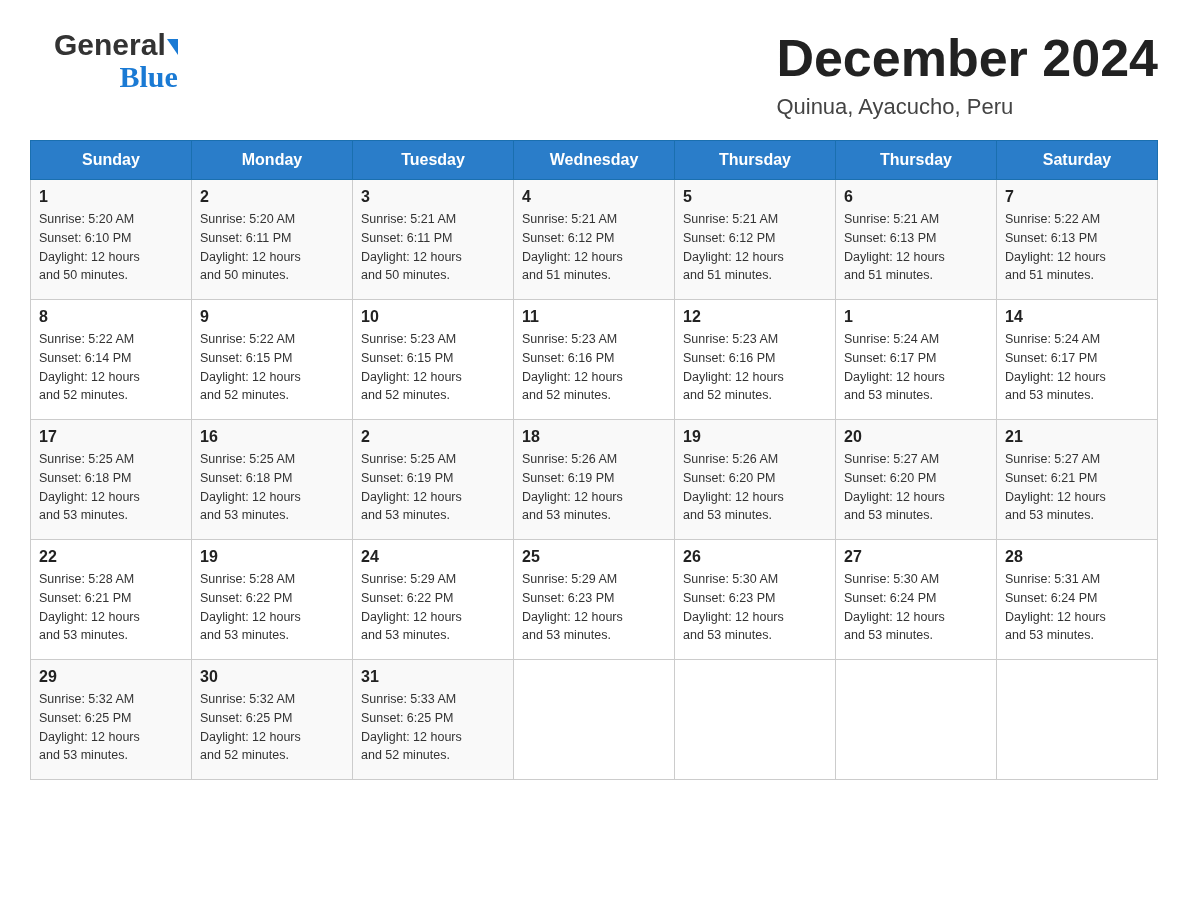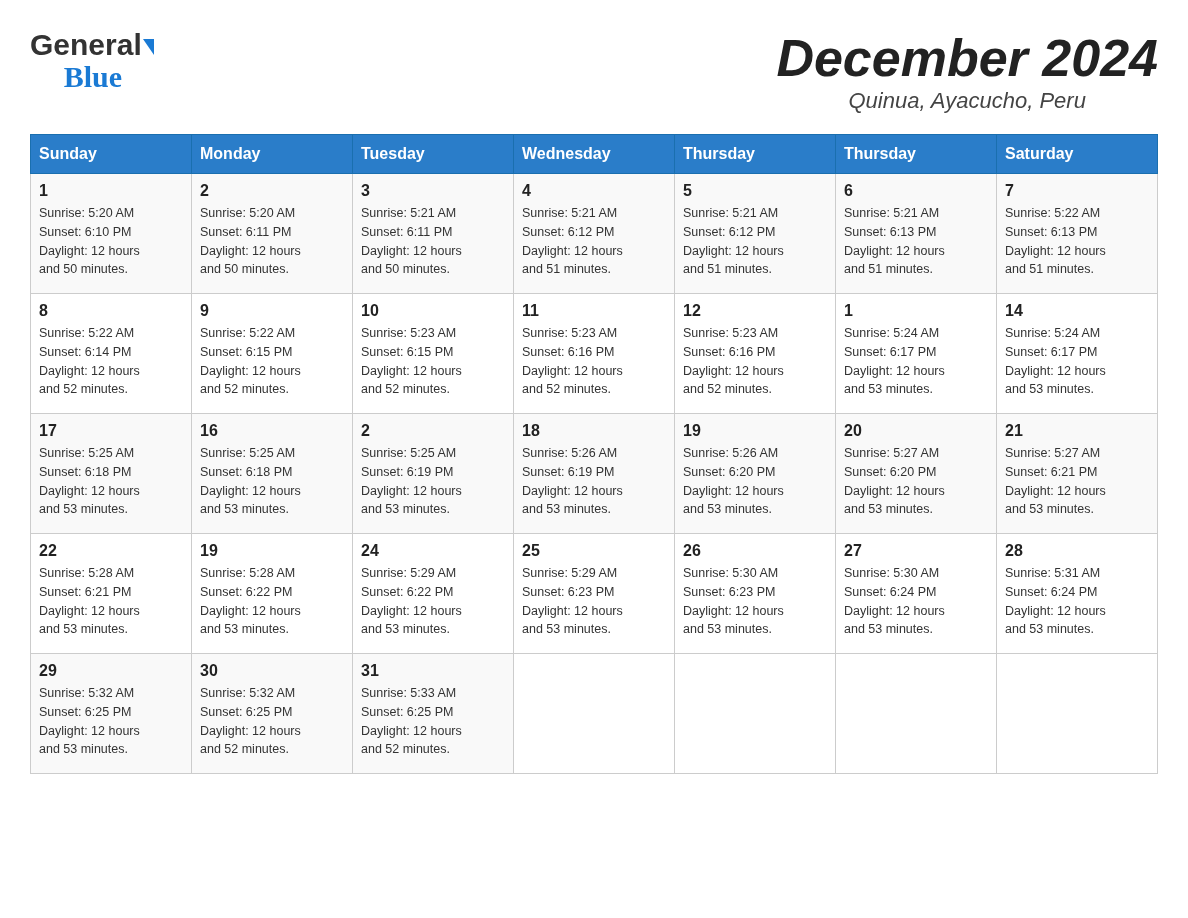--- a/index.html
+++ b/index.html
@@ -10,46 +10,45 @@
       width: 1188px;
       min-height: 918px;
     }
     .header {
       display: flex;
       justify-content: space-between;
       align-items: flex-start;
       margin-bottom: 20px;
     }
     .title-block {
-      text-align: center;
-      font-style: italic;
+      text-align: left;
     }
     .month-title {
       font-size: 52px;
       font-weight: bold;
       color: #222;
       line-height: 1.1;
     }
     .location-title {
       font-size: 22px;
       color: #444;
-      margin-top: 1px;
+      margin-top: 7px;
     }
     .calendar-table {
       width: 100%;
       border-collapse: collapse;
       table-layout: fixed;
     }
     .calendar-table thead tr th {
       background-color: #2a7dc9;
       color: #fff;
       font-size: 16px;
       font-weight: bold;
       padding: 10px 8px;
-      text-align: left;
+      text-align: center;
       border: 1px solid #1a6faf;
     }
     .calendar-table tbody tr td {
       vertical-align: top;
       padding: 8px 8px 14px 8px;
       border: 1px solid #ccc;
       font-size: 13px;
       color: #333;
       min-height: 100px;
     }
@@ -70,21 +69,22 @@
       font-size: 12.5px;
       color: #333;
       line-height: 1.5;
     }
     .empty-cell {
       background-color: #fff !important;
     }
     .logo-wrapper {
       display: flex;
       flex-direction: column;
-      align-items: center;
+      align-items: flex-end;
+      margin-left: 24px;
     }
     .logo-line1 {
       display: flex;
       align-items: baseline;
       line-height: 1;
     }
     .general-text {
       font-size: 30px;
       font-weight: bold;
       color: #333;

